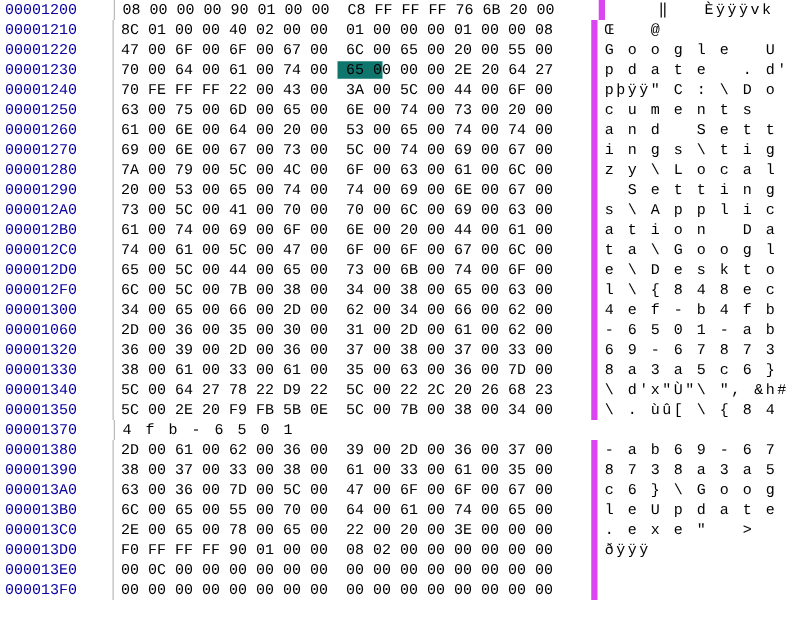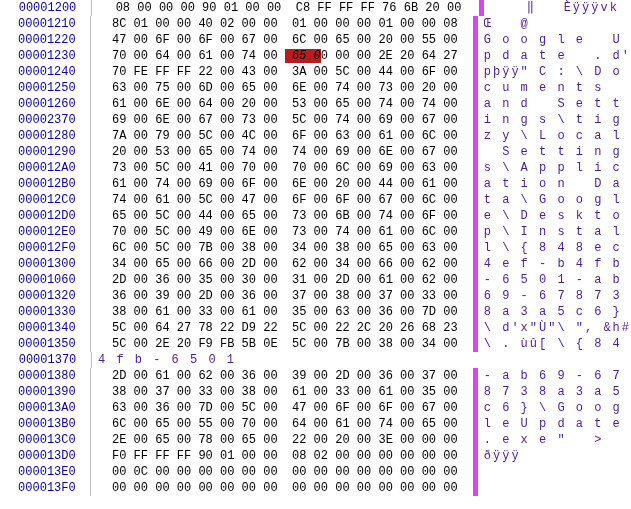--- a/index.html
+++ b/index.html
@@ -14,65 +14,62 @@
     height: 509px;
     overflow: hidden;
   }
   .hexview {
     display: flex;
     flex-direction: column;
   }
   .row {
     display: flex;
     white-space: pre;
-    text-align: center;
   }
   .offset {
     color: #0a00a0;
     width: 92px;
     padding-left: 4px;
     border-right: 1px solid #bbb;
     box-sizing: border-box;
   }
   .hex {
     color: #000;
     padding-left: 6px;
     width: 392px;
     border-right: 5px solid #d946ef;
     box-sizing: border-box;
   }
   .ascii {
-    color: #4c1d95;
+    color: #000000;
     padding-left: 6px;
     letter-spacing: 2px;
   }
   .hl {
-    background: #b91c1c;
-    font-style: italic;
+    background: #0f766e;
   }
 </style>
 </head>
 <body>
 
 <div class="hexview">
     <div class="row"><span class="offset">00001200</span><span class="hex">08 00 00 00 90 01 00 00  C8 FF FF FF 76 6B 20 00</span><span class="ascii">    ‖   Èÿÿÿvk </span></div>
     <div class="row"><span class="offset">00001210</span><span class="hex">8C 01 00 00 40 02 00 00  01 00 00 00 01 00 00 08</span><span class="ascii">Œ   @           </span></div>
     <div class="row"><span class="offset">00001220</span><span class="hex">47 00 6F 00 6F 00 67 00  6C 00 65 00 20 00 55 00</span><span class="ascii">G o o g l e   U </span></div>
     <div class="row"><span class="offset">00001230</span><span class="hex">70 00 64 00 61 00 74 00 <span class="hl"> 65 0</span>0 00 00 2E 20 64 27</span><span class="ascii">p d a t e   . d'</span></div>
     <div class="row"><span class="offset">00001240</span><span class="hex">70 FE FF FF 22 00 43 00  3A 00 5C 00 44 00 6F 00</span><span class="ascii">pþÿÿ" C : \ D o </span></div>
     <div class="row"><span class="offset">00001250</span><span class="hex">63 00 75 00 6D 00 65 00  6E 00 74 00 73 00 20 00</span><span class="ascii">c u m e n t s   </span></div>
     <div class="row"><span class="offset">00001260</span><span class="hex">61 00 6E 00 64 00 20 00  53 00 65 00 74 00 74 00</span><span class="ascii">a n d   S e t t </span></div>
-    <div class="row"><span class="offset">00002370</span><span class="hex">69 00 6E 00 67 00 73 00  5C 00 74 00 69 00 67 00</span><span class="ascii">i n g s \ t i g </span></div>
+    <div class="row"><span class="offset">00001270</span><span class="hex">69 00 6E 00 67 00 73 00  5C 00 74 00 69 00 67 00</span><span class="ascii">i n g s \ t i g </span></div>
     <div class="row"><span class="offset">00001280</span><span class="hex">7A 00 79 00 5C 00 4C 00  6F 00 63 00 61 00 6C 00</span><span class="ascii">z y \ L o c a l </span></div>
     <div class="row"><span class="offset">00001290</span><span class="hex">20 00 53 00 65 00 74 00  74 00 69 00 6E 00 67 00</span><span class="ascii">  S e t t i n g </span></div>
     <div class="row"><span class="offset">000012A0</span><span class="hex">73 00 5C 00 41 00 70 00  70 00 6C 00 69 00 63 00</span><span class="ascii">s \ A p p l i c </span></div>
     <div class="row"><span class="offset">000012B0</span><span class="hex">61 00 74 00 69 00 6F 00  6E 00 20 00 44 00 61 00</span><span class="ascii">a t i o n   D a </span></div>
     <div class="row"><span class="offset">000012C0</span><span class="hex">74 00 61 00 5C 00 47 00  6F 00 6F 00 67 00 6C 00</span><span class="ascii">t a \ G o o g l </span></div>
     <div class="row"><span class="offset">000012D0</span><span class="hex">65 00 5C 00 44 00 65 00  73 00 6B 00 74 00 6F 00</span><span class="ascii">e \ D e s k t o </span></div>
-    <div class="row"><span class="offset">000012E0</span><span class="hex">70 00 5C 00 49 00 6E 00  73 00 74 00 61 00 6C 00</span><span class="ascii">p \ I n s t a l </span></div>
     <div class="row"><span class="offset">000012F0</span><span class="hex">6C 00 5C 00 7B 00 38 00  34 00 38 00 65 00 63 00</span><span class="ascii">l \ { 8 4 8 e c </span></div>
     <div class="row"><span class="offset">00001300</span><span class="hex">34 00 65 00 66 00 2D 00  62 00 34 00 66 00 62 00</span><span class="ascii">4 e f - b 4 f b </span></div>
     <div class="row"><span class="offset">00001060</span><span class="hex">2D 00 36 00 35 00 30 00  31 00 2D 00 61 00 62 00</span><span class="ascii">- 6 5 0 1 - a b </span></div>
     <div class="row"><span class="offset">00001320</span><span class="hex">36 00 39 00 2D 00 36 00  37 00 38 00 37 00 33 00</span><span class="ascii">6 9 - 6 7 8 7 3 </span></div>
     <div class="row"><span class="offset">00001330</span><span class="hex">38 00 61 00 33 00 61 00  35 00 63 00 36 00 7D 00</span><span class="ascii">8 a 3 a 5 c 6 } </span></div>
     <div class="row"><span class="offset">00001340</span><span class="hex">5C 00 64 27 78 22 D9 22  5C 00 22 2C 20 26 68 23</span><span class="ascii">\ d'x"Ù"\ ", &amp;h#</span></div>
     <div class="row"><span class="offset">00001350</span><span class="hex">5C 00 2E 20 F9 FB 5B 0E  5C 00 7B 00 38 00 34 00</span><span class="ascii">\ . ùû[ \ { 8 4 </span></div>
     <div class="row"><span class="offset">00001370</span><span class="ascii">4 f b - 6 5 0 1 </span></div>
     <div class="row"><span class="offset">00001380</span><span class="hex">2D 00 61 00 62 00 36 00  39 00 2D 00 36 00 37 00</span><span class="ascii">- a b 6 9 - 6 7 </span></div>
     <div class="row"><span class="offset">00001390</span><span class="hex">38 00 37 00 33 00 38 00  61 00 33 00 61 00 35 00</span><span class="ascii">8 7 3 8 a 3 a 5 </span></div>

